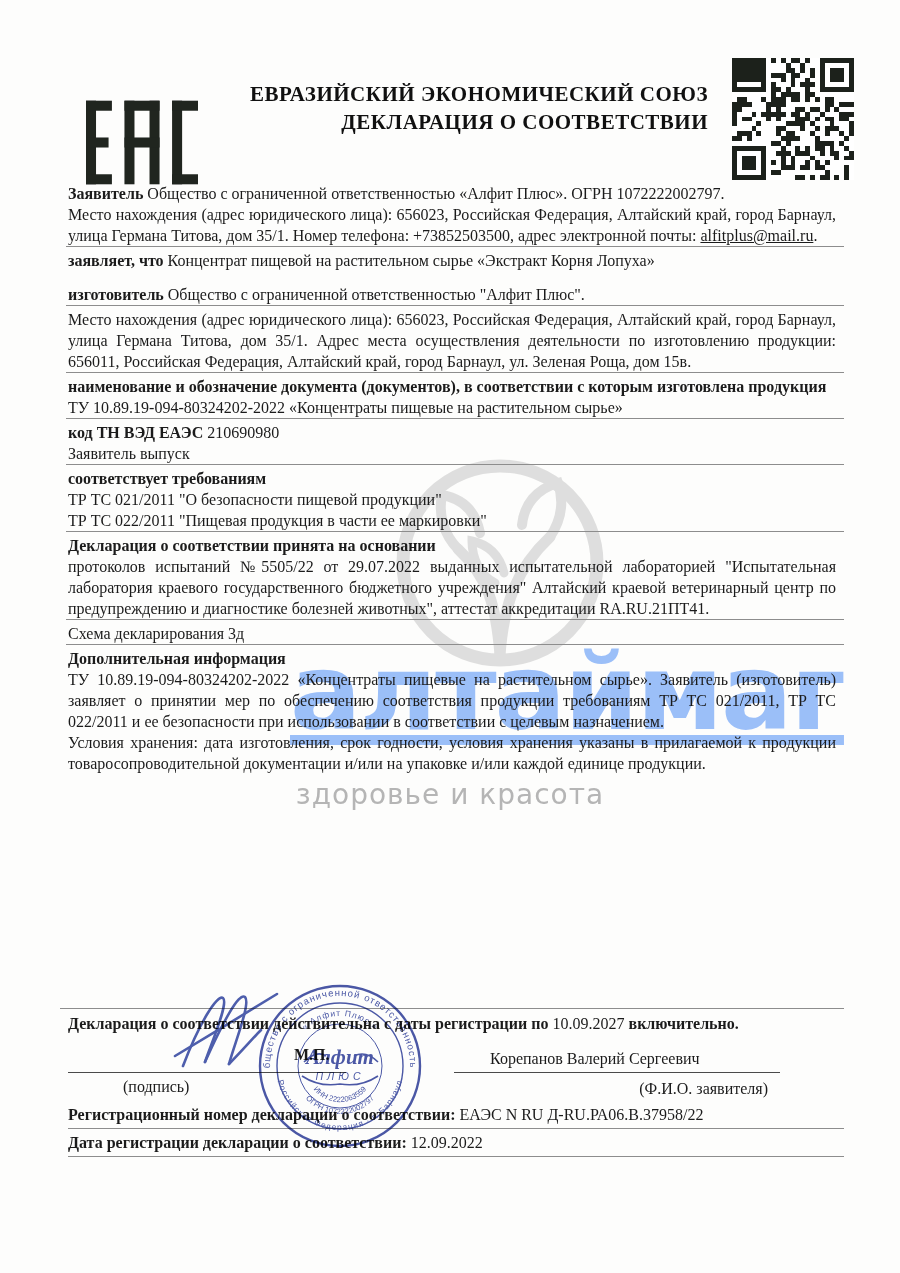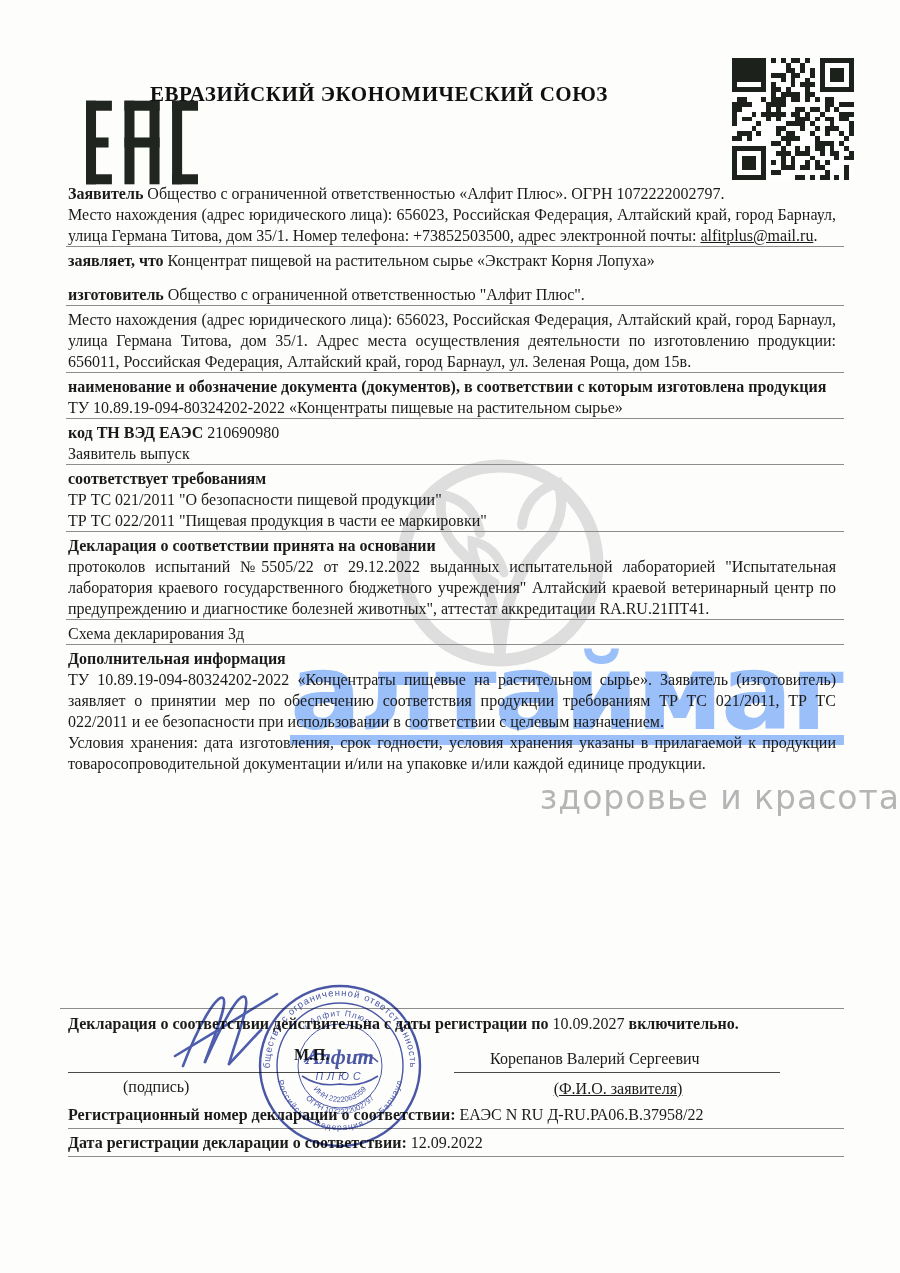--- a/index.html
+++ b/index.html
@@ -1,49 +1,49 @@
 <!DOCTYPE html>
 <html lang="ru"><head>
 <meta charset="utf-8">
 <style>
   html,body{margin:0;padding:0;background:#e9e9e7;}
   .page{position:relative;width:900px;height:1273px;background:#fdfdfc;margin:0 auto;
         font-family:"Liberation Serif",serif;color:#1b1b1b;overflow:hidden;}
   
   .eac{position:absolute;left:86px;top:95px;width:112px;height:95px;}
-  .titles{position:absolute;left:150px;right:192px;top:80px;text-align:left;}
+  .titles{position:absolute;left:150px;right:192px;top:80px;text-align:right;}
   .titles .t{font-weight:bold;font-size:21px;line-height:28px;letter-spacing:.5px;color:#101010;}
   .qr{position:absolute;left:732px;top:58px;width:122px;height:122px;}
   .qr svg{width:100%;height:100%;}
   
   .wm-leaf{position:absolute;left:392px;top:455px;width:216px;height:216px;z-index:0;opacity:.55;}
   .wm-brand{position:absolute;left:290px;top:638px;width:560px;z-index:0;
             font-family:"DejaVu Sans",sans-serif;font-weight:bold;font-size:106px;line-height:110px;
             color:#3b82f6;opacity:.50;letter-spacing:-2px;text-decoration:underline;}
-  .wm-tag{position:absolute;left:0;right:0;top:778px;text-align:right;z-index:0;
-          font-family:"DejaVu Sans",sans-serif;font-size:33px;color:#a9a9a9;opacity:.85;letter-spacing:1px;}
+  .wm-tag{position:absolute;left:0;right:0;top:778px;text-align:center;z-index:0;
+          font-family:"DejaVu Sans",sans-serif;font-size:28px;color:#a9a9a9;opacity:.85;letter-spacing:1px;}
   
   .content{position:absolute;left:68px;width:768px;top:183px;z-index:1;
            font-size:16px;line-height:21px;}
   .content p{margin:0;text-align:justify;}
   .lead{font-weight:bold;}
   .hr{height:3px;border-top:1px solid #8d8d8d;margin:0 -8px 0 -2px;}
   .gap{height:13px;}
   .u{text-decoration:underline;}
   
   .bottom{position:absolute;left:68px;width:768px;top:1008px;z-index:1;font-size:16px;line-height:21px;}
   .bottom .topline{border-top:1px solid #8d8d8d;height:4px;margin:0 -8px;}
   .validity{margin:0;font-weight:bold;}
   .validity .val{font-weight:normal;}
   .sig-underline{position:absolute;left:0;top:64px;width:278px;border-bottom:1px solid #4a4a4a;}
   .sig-caption{position:absolute;left:55px;top:68px;width:170px;text-align:left;}
   .mp{position:absolute;left:226px;top:36px;font-weight:bold;z-index:3;}
   .fio-underline{position:absolute;left:386px;top:64px;width:326px;border-bottom:1px solid #4a4a4a;}
   .fio-name{position:absolute;left:422px;top:40px;}
-  .fio-caption{position:absolute;left:400px;top:70px;width:300px;text-align:center;text-decoration:underline;}
+  .fio-caption{position:absolute;left:400px;top:70px;width:300px;text-align:right;}
   .regline{position:absolute;left:0;right:-8px;margin:0;font-weight:bold;
            border-bottom:1px solid #8d8d8d;padding-bottom:3px;}
   .regline .val{font-weight:normal;}
   .regline .valb{font-weight:normal;}
   .reg1{top:96px;}
   .reg2{top:124px;}
   
   .stamp{position:absolute;left:254px;top:980px;width:172px;height:172px;z-index:2;
          mix-blend-mode:multiply;opacity:.92;}
   .signature{position:absolute;left:165px;top:986px;width:185px;height:95px;z-index:2;
@@ -78,20 +78,21 @@
       <rect x="46" y="0" width="42" height="12"></rect>
         <rect x="46" y="44" width="42" height="12"></rect>
       <rect x="103" y="0" width="12" height="100"></rect>
         <rect x="103" y="0" width="31" height="12"></rect>
       <rect x="103" y="88" width="31" height="12"></rect>
     </g>
   </svg>
 
   <div class="titles">
     <div class="t">ЕВРАЗИЙСКИЙ ЭКОНОМИЧЕСКИЙ СОЮЗ</div>
+    <div class="t">ДЕКЛАРАЦИЯ О СООТВЕТСТВИИ</div>
   </div>
 
   <div class="qr">
     <svg viewBox="0 0 25 25" shape-rendering="crispEdges">
       <rect width="25" height="25" fill="#ffffff"></rect>
       <g fill="#1c211b">
         <path d="M0,0h7v7h-7z M1,1v5h5v-1h-5z" fill-rule="evenodd"></path>
           <rect x="2" y="2" width="3" height="3"></rect>
         <path d="M18,0h7v7h-7z M19,1v5h5v-5z" fill-rule="evenodd"></path>
           <rect x="20" y="2" width="3" height="3"></rect>
@@ -309,21 +310,21 @@
     <p>ТУ 10.89.19-094-80324202-2022 «Концентраты пищевые на растительном сырье»</p>
     <div class="hr"></div>
     <p><b class="lead">код ТН ВЭД ЕАЭС</b> <span>210690980</span></p>
     <p>Заявитель выпуск</p>
     <div class="hr"></div>
     <p class="lead">соответствует требованиям</p>
     <p>ТР ТС 021/2011 "О безопасности пищевой продукции"</p>
     <p>ТР ТС 022/2011 "Пищевая продукция в части ее маркировки"</p>
     <div class="hr"></div>
     <p class="lead">Декларация о соответствии принята на основании</p>
-    <p>протоколов испытаний №5505/22 от 29.12.2022 выданных испытательной лабораторией "Испытательная лаборатория краевого государственного бюджетного учреждения" Алтайский краевой ветеринарный центр по предупреждению и диагностике болезней животных", аттестат аккредитации RA.RU.21ПТ41.</p>
+    <p>протоколов испытаний №5505/22 от 29.07.2022 выданных испытательной лабораторией "Испытательная лаборатория краевого государственного бюджетного учреждения" Алтайский краевой ветеринарный центр по предупреждению и диагностике болезней животных", аттестат аккредитации RA.RU.21ПТ41.</p>
     <div class="hr"></div>
     <p>Схема декларирования 3д</p>
     <div class="hr"></div>
     <p class="lead">Дополнительная информация</p>
     <p>ТУ 10.89.19-094-80324202-2022 «Концентраты пищевые на растительном сырье». Заявитель (изготовитель) заявляет о принятии мер по обеспечению соответствия продукции требованиям ТР ТС 021/2011, ТР ТС 022/2011 и ее безопасности при использовании в соответствии с целевым назначением.</p>
     <p>Условия хранения: дата изготовления, срок годности, условия хранения указаны в прилагаемой к продукции товаросопроводительной документации и/или на упаковке и/или каждой единице продукции.</p>
   </div>
 
   <div class="bottom">
     <div class="topline"></div>

